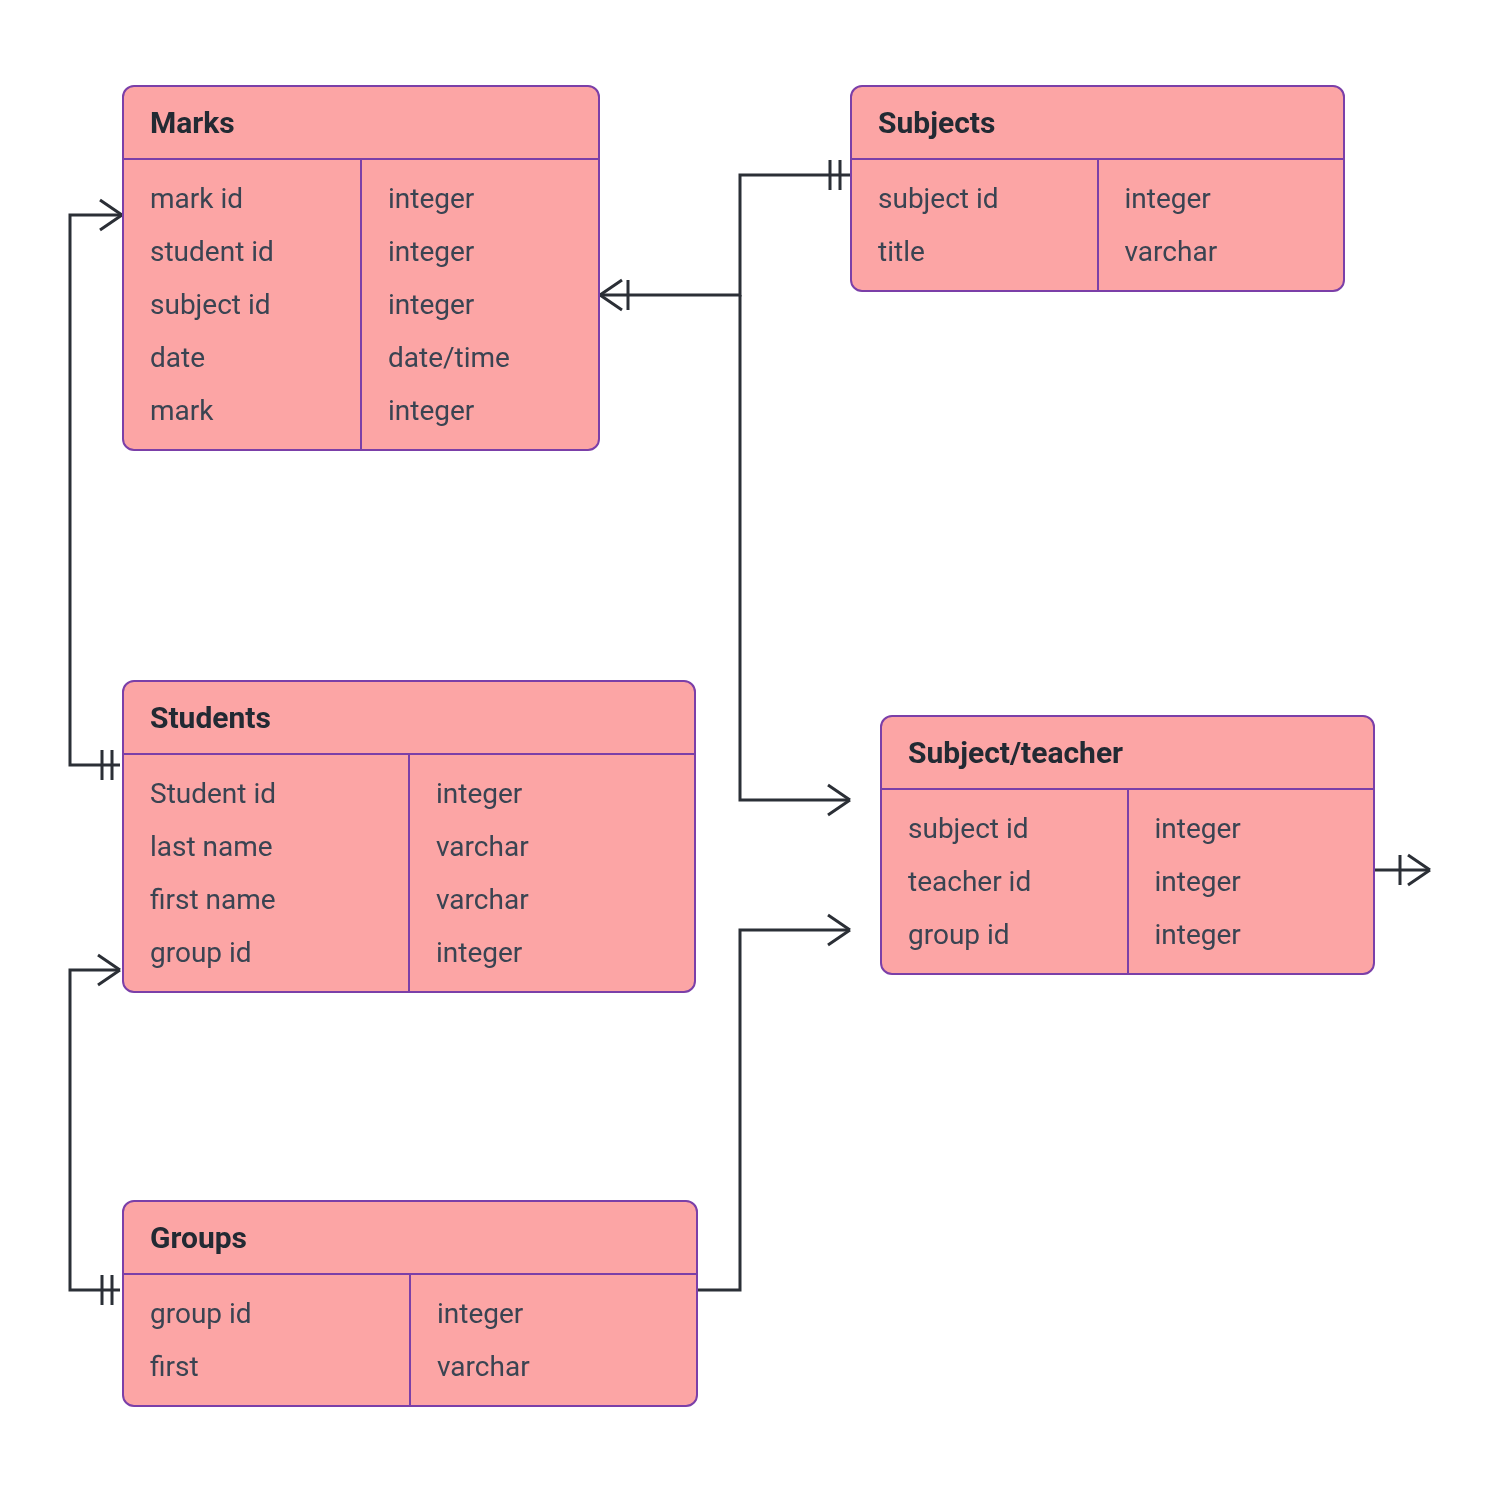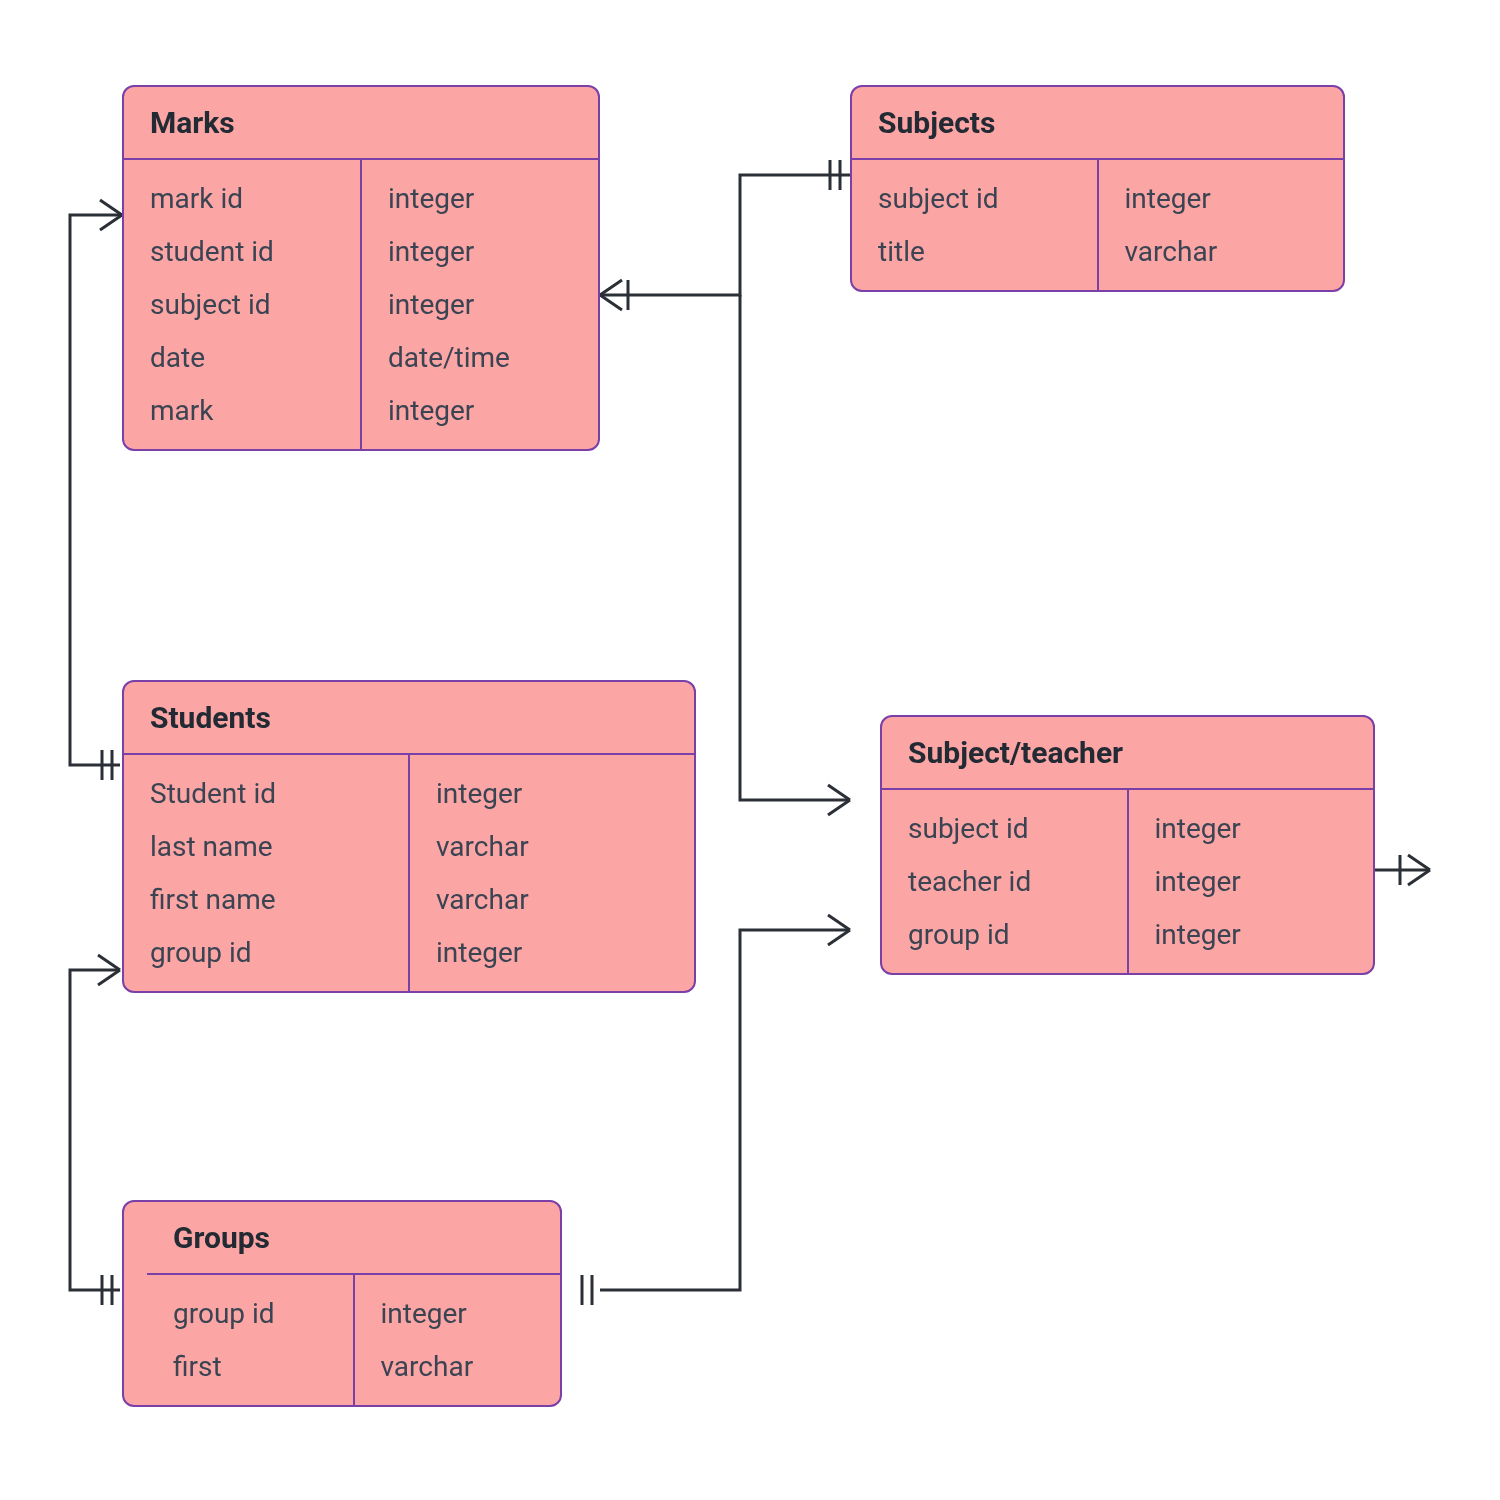--- a/index.html
+++ b/index.html
@@ -155,21 +155,21 @@
       <div class="entity-row">group id</div>
     </div>
     <div class="entity-col">
       <div class="entity-row">integer</div>
       <div class="entity-row">integer</div>
       <div class="entity-row">integer</div>
     </div>
   </div>
 </div>
 
-<div class="entity" style="left:122px; top:1200px; width:440px;padding-left:23px;">
+<div class="entity" style="left:122px; top:1200px; width:576px;">
   <div class="entity-header">Groups</div>
   <div class="entity-body">
     <div class="entity-col">
       <div class="entity-row">group id</div>
       <div class="entity-row">first</div>
     </div>
     <div class="entity-col">
       <div class="entity-row">integer</div>
       <div class="entity-row">varchar</div>
     </div>

